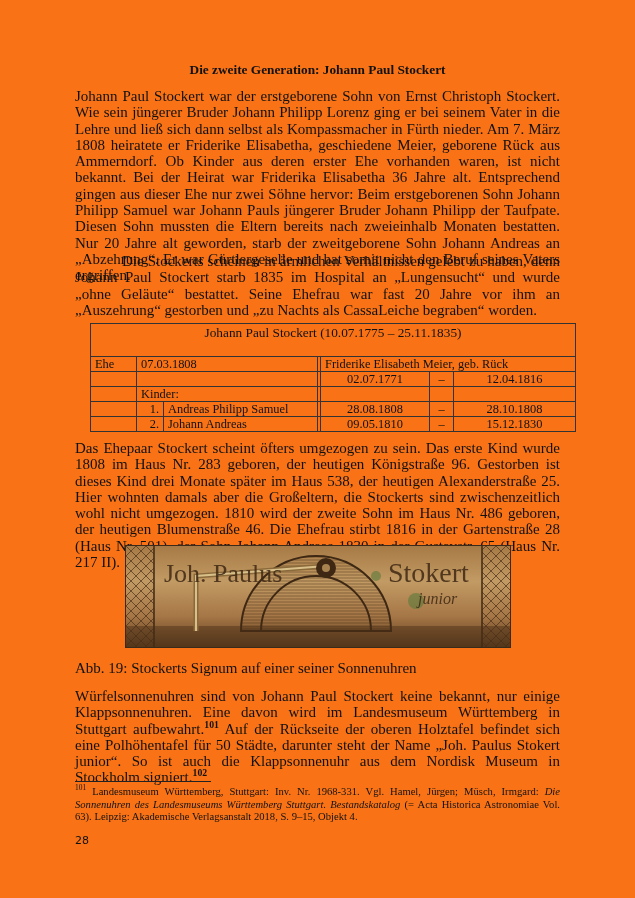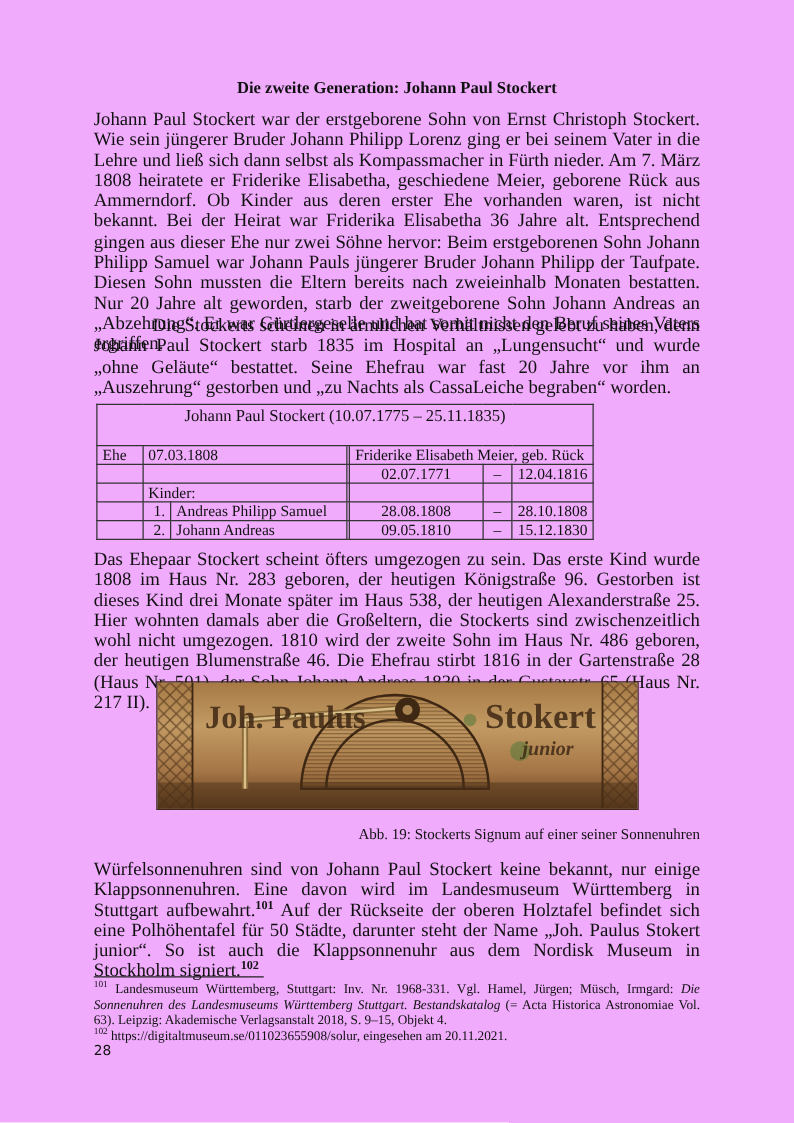--- a/index.html
+++ b/index.html
@@ -1,45 +1,45 @@
 <!DOCTYPE html>
 <html><head>
 <meta charset="utf-8">
 <style>
   html, body { margin: 0; padding: 0; background: #ffffff; }
   body { width: 635px; height: 898px; position: relative; overflow: hidden;
          font-family: "Liberation Serif", "DejaVu Serif", serif; color: #111; }
-  .page { position: absolute; left: 0; top: 0; width: 635px; height: 898px; background: #f0abfc; }
+  .page { position: absolute; left: 0; top: 0; width: 635px; height: 898px; background: #f97316; }
   .title { position: absolute; left: 75px; width: 485px; top: 62px; text-align: center;
            font-weight: bold; font-size: 13.3px; }
   .para { position: absolute; left: 75px; width: 485px; font-size: 15px; line-height: 16.3px;
           text-align: justify; margin: 0; }
   .para.indent { text-indent: 47px; font-family: Liberation Serif, serif; }
   #p1 { top: 88px; }
   #p2 { top: 253px; }
   #p3 { top: 440px; }
   #p4 { top: 688px; }
 
-  table.gen { position: absolute; left: 77px; top: 323px; width: 398px; border-collapse: collapse;
+  table.gen { position: absolute; left: 90px; top: 323px; width: 486px; border-collapse: collapse;
               font-size: 12.4px; }
   table.gen td { border: 1px solid #333; padding: 0 4px; height: 14px; line-height: 14px; white-space: nowrap; }
   table.gen td.head { text-align: center; font-size: 13.3px; height: 30px; vertical-align: top; padding-top: 2px; }
   .c-ehe { width: 37px; }
   .c-num { width: 18px; text-align: right; }
   .c-name { width: 145px; }
   .c-gap { width: 2px; padding: 0 !important; }
   .c-date1 { width: 100px; text-align: center; }
   .c-dash { width: 15px; text-align: center; }
   .c-date2 { text-align: center; }
 
   .photo { position: absolute; left: 125px; top: 545px; width: 384px; height: 101px;
            border: 1px solid #3a2a1a; overflow: hidden;
-           background: linear-gradient(180deg, #9a6e3c 0%, #b98c55 30%, #a87a44 60%, #6e4a26 100%); font-weight: bold; }
+           background: linear-gradient(180deg, #9a6e3c 0%, #b98c55 30%, #a87a44 60%, #6e4a26 100%); }
   .photo svg { display: block; }
-  .caption { position: absolute; left: 75px; width: 485px; top: 660px; text-align: right; font-size: 12px; }
+  .caption { position: absolute; left: 75px; width: 485px; top: 660px; text-align: left; font-size: 15px; }
 
   .fn-rule { position: absolute; left: 75px; top: 781px; width: 136px; height: 1px; background: #222; }
   .footnotes { position: absolute; left: 75px; width: 485px; top: 786px; font-size: 10.6px; line-height: 12.6px; }
   .footnotes p { margin: 0; text-align: justify; }
   sup { font-size: 0.65em; line-height: 0; vertical-align: super; }
   .fn sup { font-size: 0.7em; }
   .para sup { font-weight: bold; }
   .pagenum { position: absolute; left: 75px; width: 485px; top: 834px; 
              font-family: "DejaVu Sans", sans-serif; font-size: 11px; }
 </style>
@@ -139,17 +139,16 @@
     </svg>
   </div>
   <div class="caption">Abb. 19: Stockerts Signum auf einer seiner Sonnenuhren</div>
 
   <p id="p4" class="para"><span>Würfelsonnenuhren sind von Johann Paul Stockert keine bekannt, nur einige Klappsonnenuhren. Eine davon wird im Landesmuseum Württemberg in Stuttgart aufbewahrt.</span><sup>101</sup><span> Auf der Rückseite der oberen Holztafel befindet sich eine Polhöhentafel für 50 Städte, darunter steht der Name „Joh. Paulus Stokert junior“. So ist auch die Klappsonnenuhr aus dem Nordisk Museum in Stockholm signiert.</span><sup>102</sup></p>
 
   <div class="fn-rule"></div>
 
   <div class="footnotes">
     <p class="fn"><sup>101</sup><span> Landesmuseum Württemberg, Stuttgart: Inv. Nr. 1968-331. Vgl. Hamel, Jürgen; Müsch, Irmgard: </span><i>Die Sonnenuhren des Landesmuseums Württemberg Stuttgart. Bestandskatalog</i><span> (= Acta Historica Astronomiae Vol. 63). Leipzig: Akademische Verlagsanstalt 2018, S. 9–15, Objekt 4.</span></p>
-    <p class="fn"><sup>102</sup><span> https://digitaltmuseum.se/011023655908/solur, eingesehen am 20.11.2021.</span></p>
   </div>
 
   <div class="pagenum">28</div>
 </div>
 
 </body></html>

